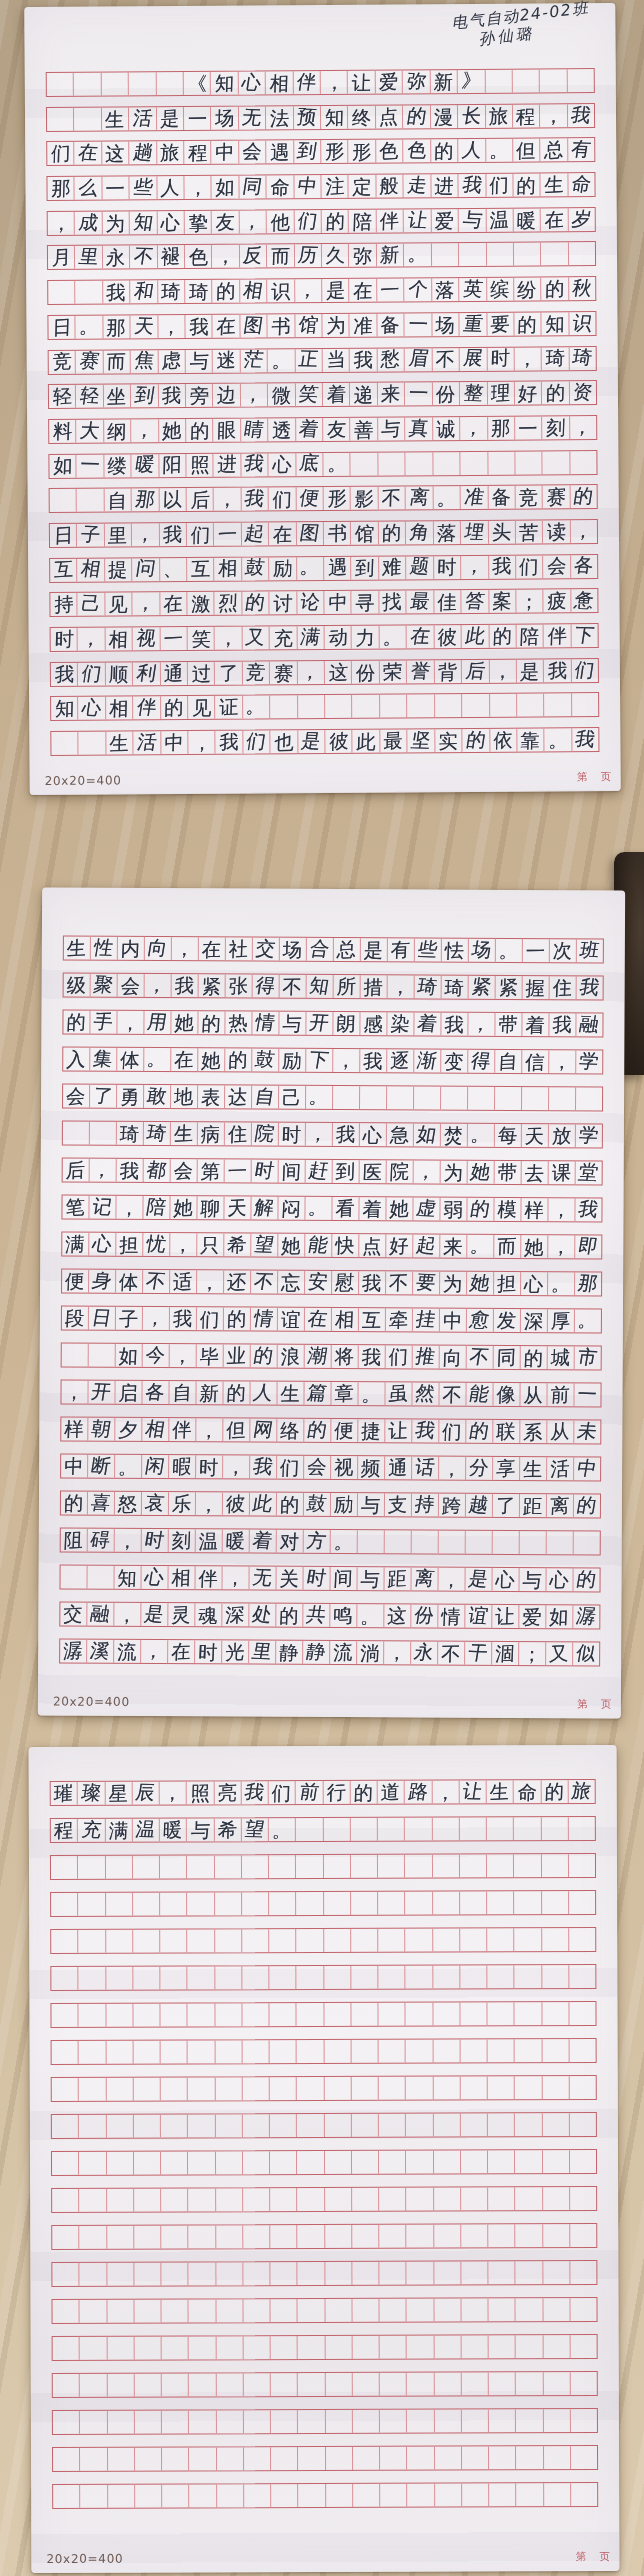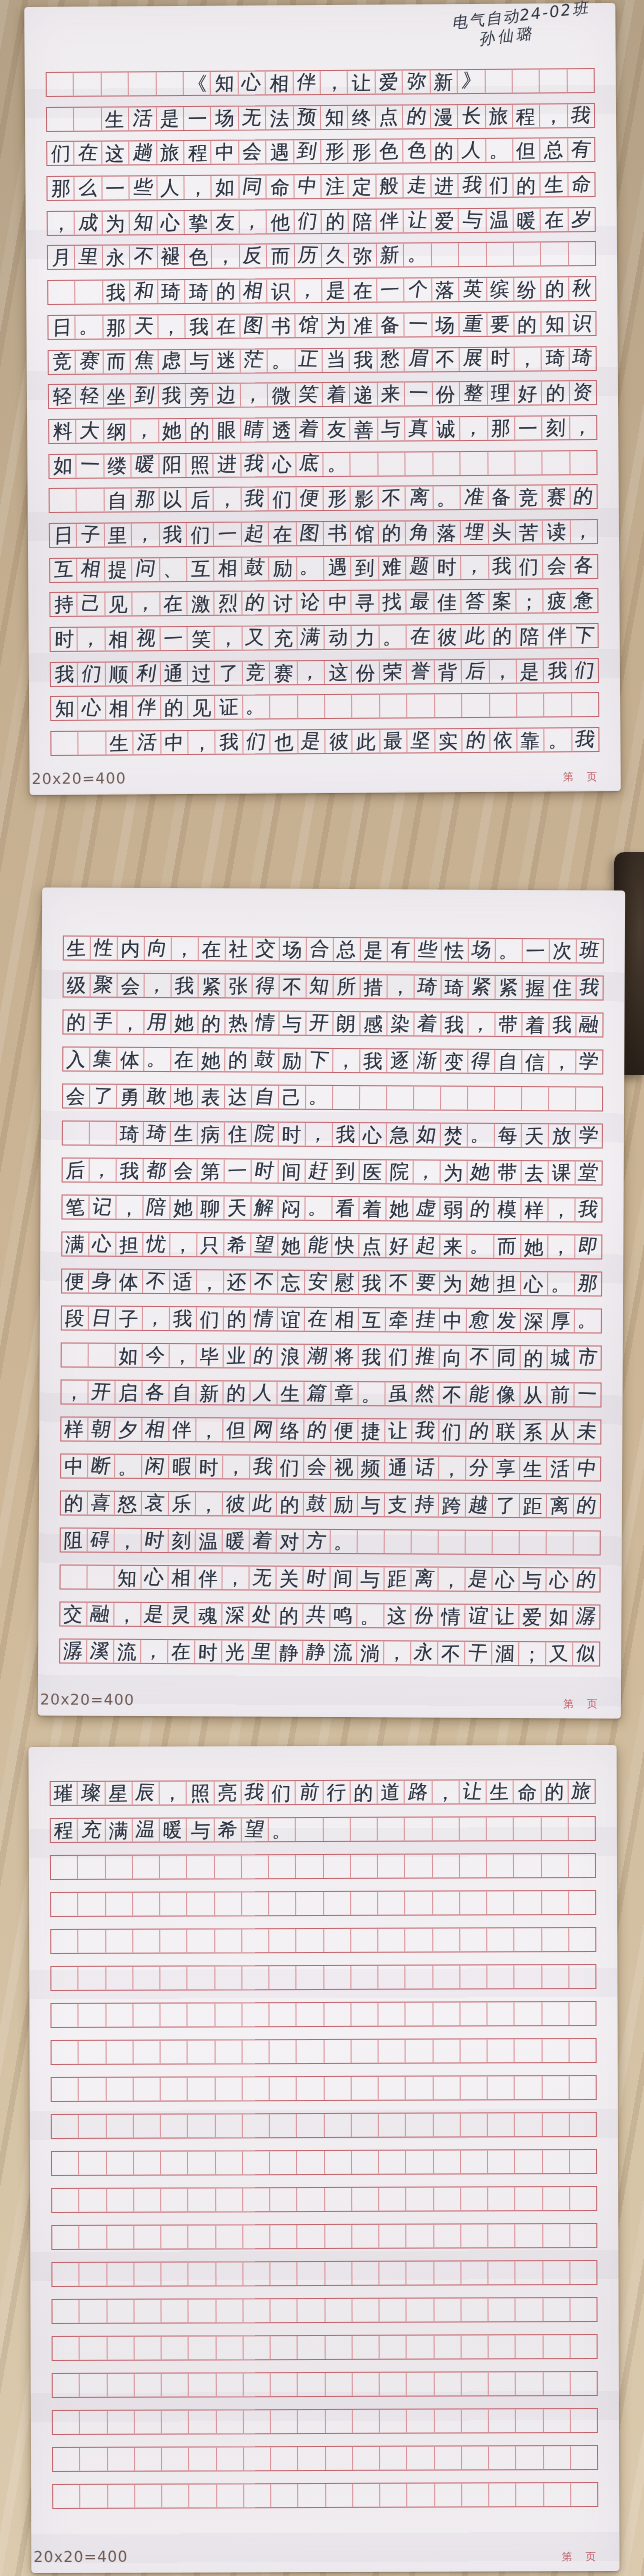--- a/index.html
+++ b/index.html
@@ -64,26 +64,26 @@
   .cell:last-child{border-right:none;}
   .ch{
     font-size:19.3px;line-height:1;color:var(--ink);white-space:pre;
     transform:rotate(-3deg) skewX(-5deg);
     text-shadow:0 0 0.3px rgba(43,50,64,.6);
   }
   .cell:nth-child(even) .ch{transform:rotate(2deg) skewX(-7deg) translateY(-0.7px);}
   .cell:nth-child(3n) .ch{transform:rotate(-1deg) skewX(-3deg) translateY(0.7px);}
 
   .footer-spec{
-    position:absolute;left:2px;bottom:7.4px;font-size:15px;letter-spacing:0.7px;
+    position:absolute;left:15px;bottom:7.4px;font-size:12px;letter-spacing:0.7px;
     color:#6e5a52;
     text-align:right;
   }
   .footer-page{
-    position:absolute;right:22px;bottom:7.4px;font-size:10.4px;letter-spacing:1.5px;
+    position:absolute;right:8px;bottom:7.4px;font-size:10.4px;letter-spacing:1.5px;
     color:var(--footer_red);
   }
 </style>
 </head>
 <body>
 
 <div class="screen">
 
   <div class="desk-object"></div>
 

